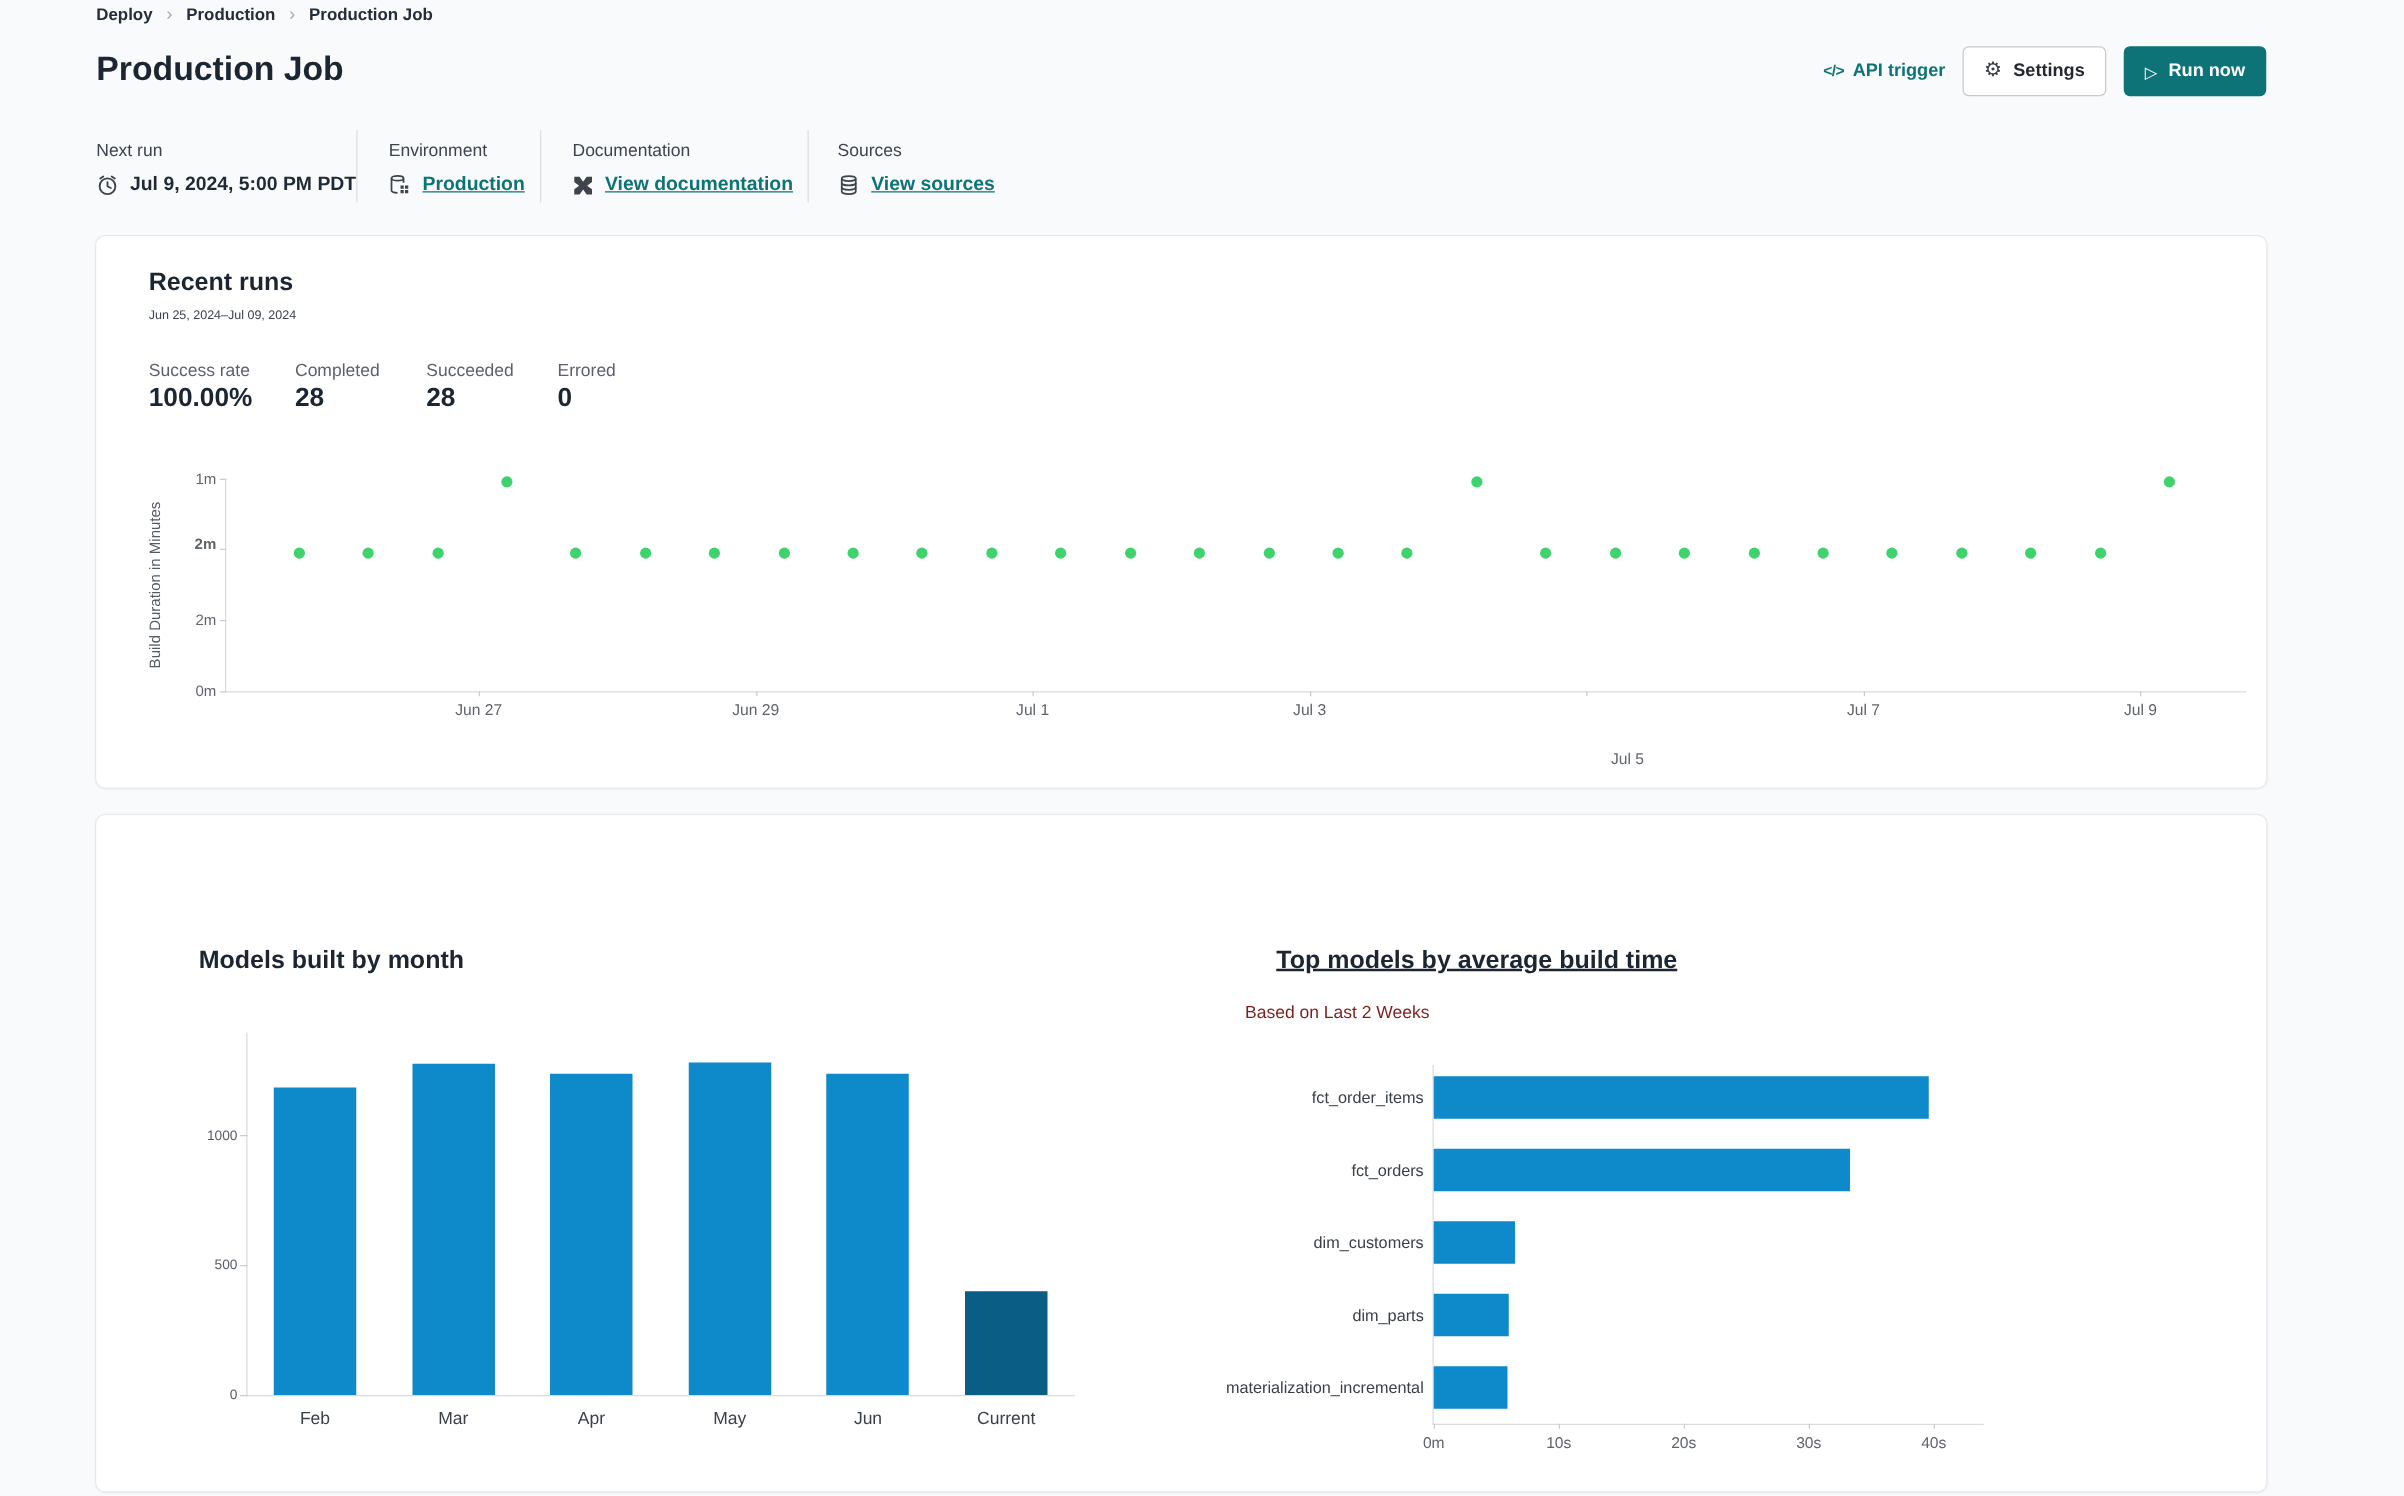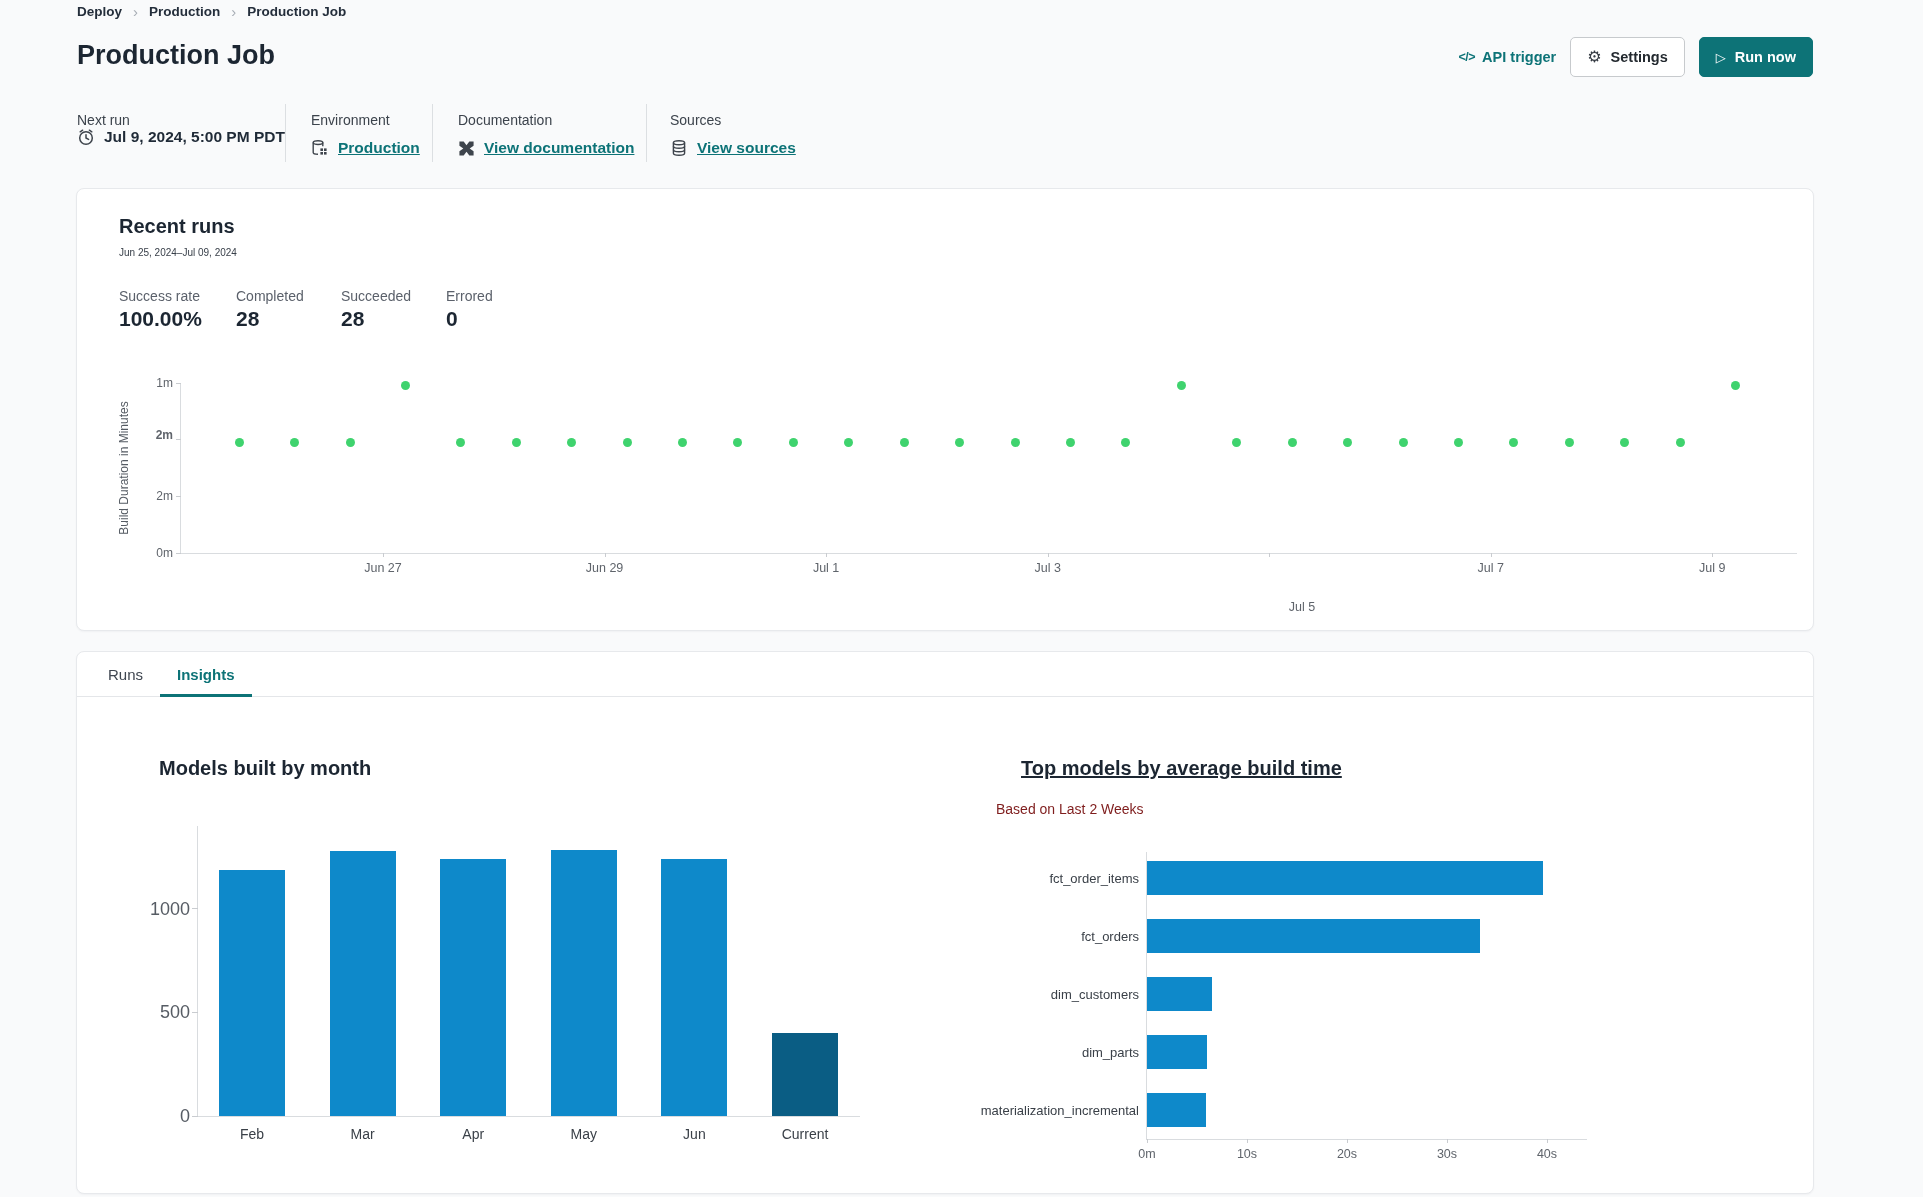--- a/index.html
+++ b/index.html
@@ -55,21 +55,21 @@
   .tab.active::after{content:"";position:absolute;left:0;right:0;bottom:-1px;height:3px;background:#0d7377;}
 
   
   .chart-title{font-size:20px;font-weight:700;color:#1c2632;}
   #mbm-title{left:82px;top:105px;}
   #tm-title{left:944px;top:105px;text-decoration:underline;}
   #tm-subtitle{left:919px;top:149px;font-size:14px;color:#7f1d1d;}
 
   #bar-plot{left:120px;top:174px;width:662px;height:290px;border-left:1px solid #d9dcdf;border-bottom:1px solid #d9dcdf;}
   .bar{position:absolute;bottom:0;}
-  .bar-ylab{position:absolute;width:44px;left:-52px;text-align:right;font-size:18px;color:#565c64;transform:translateY(-50%);}
+  .bar-ylab{position:absolute;width:44px;left:-52px;text-align:right;font-size:11px;color:#565c64;transform:translateY(-50%);}
   .bar-ydash{position:absolute;width:6px;height:1px;background:#c9ccd0;left:-6px;}
   .bar-xlab{position:absolute;top:300px;transform:translateX(-50%);font-size:14px;color:#3a4048;white-space:nowrap;}
 
   #hbar-plot{left:1069px;top:200px;width:440px;height:287px;border-left:1px solid #d9dcdf;border-bottom:1px solid #d9dcdf;}
   .hbar{position:absolute;left:0;height:34px;}
   .hbar-cat{position:absolute;left:-238px;width:230px;text-align:right;font-size:13px;color:#3a4048;transform:translateY(-50%);white-space:nowrap;}
   .hbar-xlab{position:absolute;top:295px;transform:translateX(-50%);font-size:12.5px;color:#5f646b;}
   .hbar-xdash{position:absolute;top:287px;width:1px;height:4px;background:#c9ccd0;}
 
   svg.icon{display:block;}
@@ -98,21 +98,21 @@
       <span>Settings</span>
     </div>
     <div class="btn primary">
       <span class="play">▷</span>
       <span>Run now</span>
     </div>
   </div>
 
   <div class="abs" style="left:77px;top:112px;">
     <div class="meta-label">Next run</div>
-    <div class="meta-value" style="margin-top:0;">
+    <div class="meta-value" style="margin-top:11px;">
       <span class="micon">
         <svg class="icon" width="18" height="18" viewBox="0 0 18 18">
             <circle cx="9" cy="10" r="6.3" fill="none" stroke="#3e444c" stroke-width="1.5"></circle>
             <path d="M9 6.8 V10 L11.6 11.4" fill="none" stroke="#3e444c" stroke-width="1.5" stroke-linecap="round"></path>
             <path d="M3.2 3.8 L5.6 2.2 M14.8 3.8 L12.4 2.2" stroke="#3e444c" stroke-width="1.5" stroke-linecap="round"></path>
           </svg>
       </span>
       <span>Jul 9, 2024, 5:00 PM PDT</span>
     </div>
   </div>
@@ -236,24 +236,20 @@
         <div class="dot" style="left: 1272.98px; top: 55px; background: rgb(63, 211, 110);"></div>
         <div class="dot" style="left: 1328.4px; top: 55px; background: rgb(63, 211, 110);"></div>
         <div class="dot" style="left: 1383.82px; top: 55px; background: rgb(63, 211, 110);"></div>
         <div class="dot" style="left: 1439.25px; top: 55px; background: rgb(63, 211, 110);"></div>
         <div class="dot" style="left: 1494.67px; top: 55px; background: rgb(63, 211, 110);"></div>
         <div class="dot" style="left: 1550.09px; top: -1.66667px; background: rgb(63, 211, 110);"></div>
       </div>
   </div>
 
   <div id="insights-card" class="card abs">
-    <div id="tabbar" class="abs">
-        <div class="tab">Runs</div>
-        <div class="tab active">Insights</div>
-      </div>
 
     <div id="mbm-title" class="abs chart-title">Models built by month</div>
     <div id="bar-plot" class="abs">
         <div class="bar-ylab" style="top: 290px;">0</div>
         <div class="bar-ydash" style="top: 289.5px;"></div>
         <div class="bar-ylab" style="top: 186.429px;">500</div>
         <div class="bar-ydash" style="top: 185.929px;"></div>
         <div class="bar-ylab" style="top: 82.8571px;">1000</div>
         <div class="bar-ydash" style="top: 82.3571px;"></div>
         <div class="bar" style="left: 21px; width: 66px; height: 246.5px; background: rgb(14, 137, 202);"></div>

